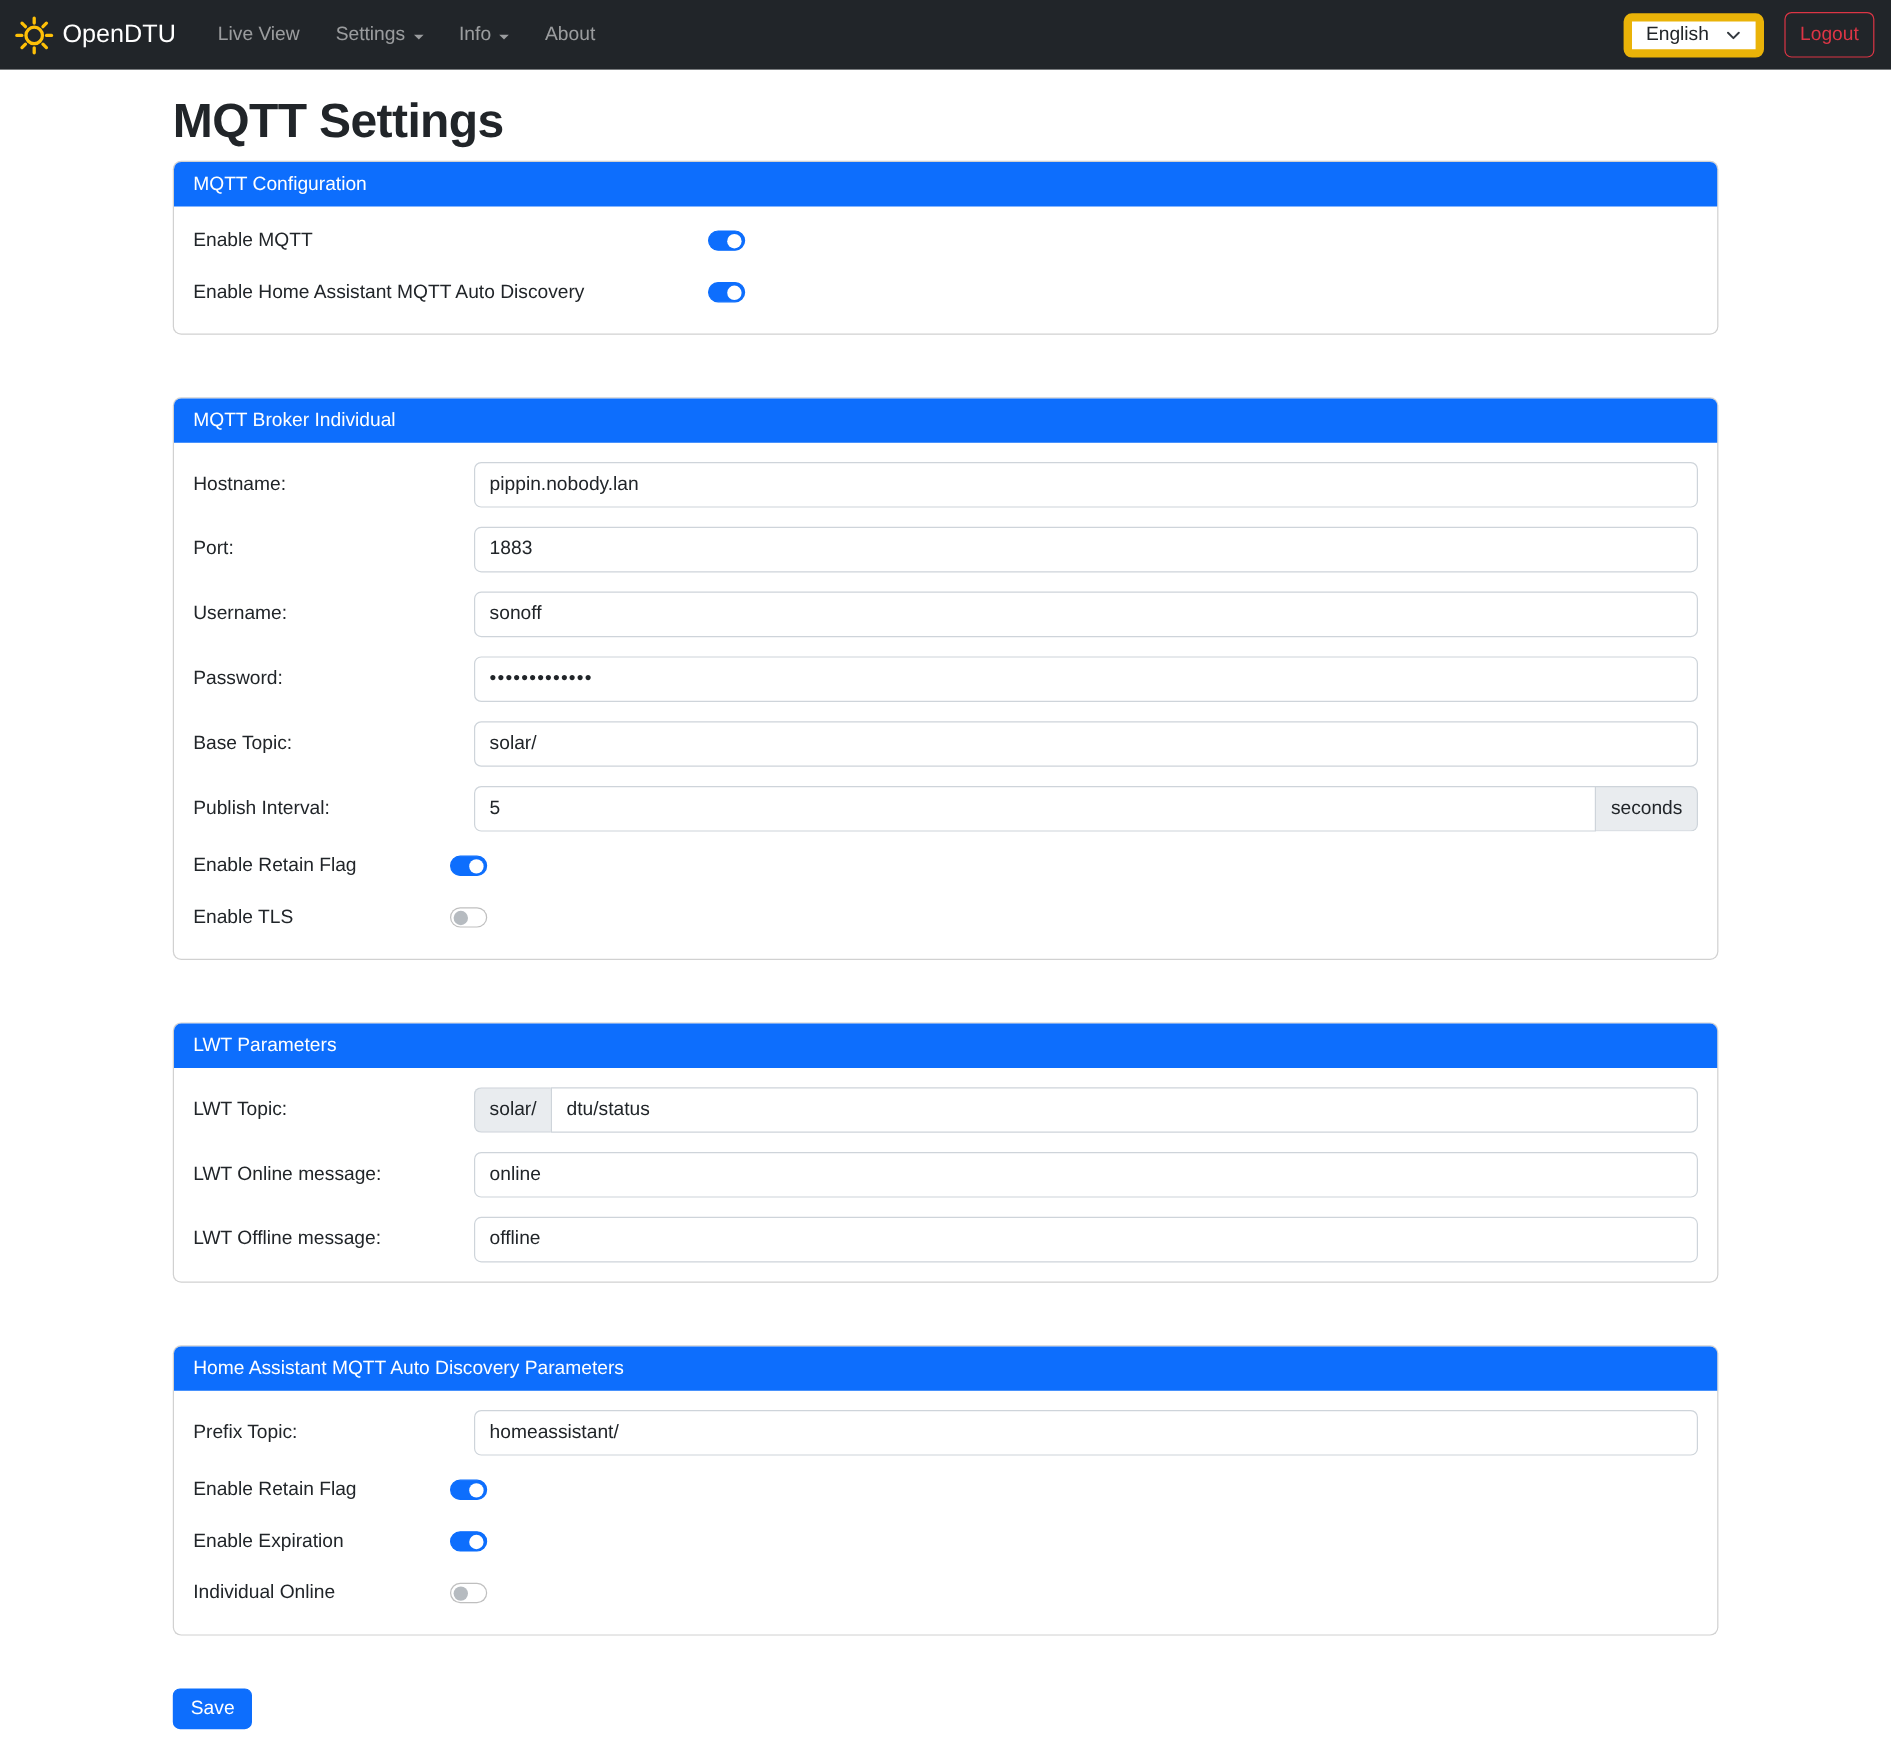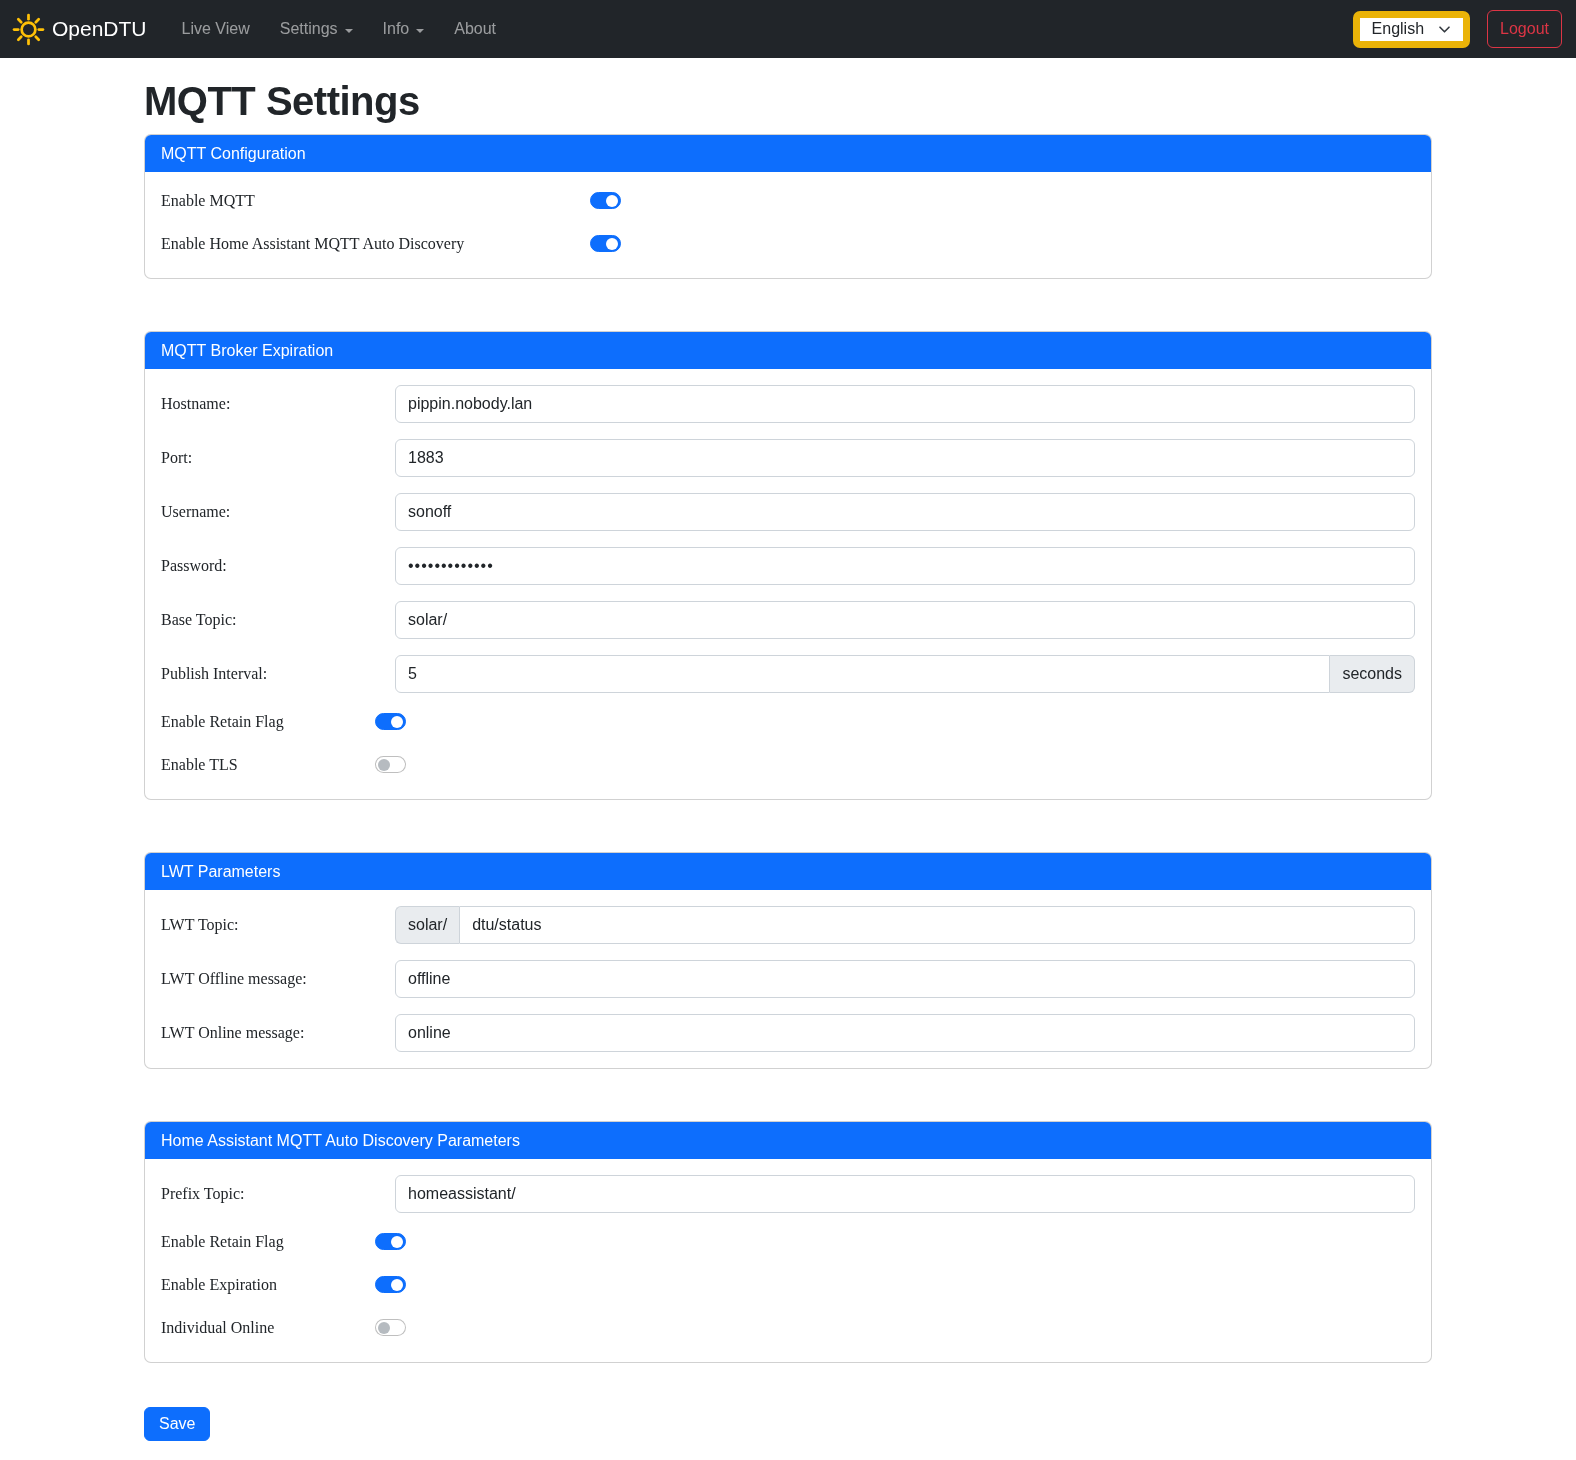--- a/index.html
+++ b/index.html
@@ -69,21 +69,21 @@
     background: var(--primary, #0d6efd);
     color: #fff;
     padding: 8px 16px;
     border-radius: 6px 6px 0 0;
     line-height: 21px;
   }
   .card-body { padding: 16px; }
 
   .form-row { display: flex; align-items: center; margin-bottom: 16px; }
   .form-row:last-child { margin-bottom: 0; }
-  .label-col { width: 214px; flex: none; line-height: 24px; font-family: Liberation Serif, serif; }
+  .label-col { width: 214px; flex: none; line-height: 24px; }
   .label-col.wide { width: 429px; }
   .input-col { flex: 1; display: flex; min-width: 0; margin-left: 20px; }
 
   input.form-control {
     flex: 1; min-width: 0;
     height: 38px;
     border: 1px solid #ced4da;
     border-radius: 6px;
     padding: 6px 12px;
     font-size: 16px;
@@ -200,21 +200,21 @@
       </div>
       <div class="switch-row">
         <label class="label-col wide">Enable Home Assistant MQTT Auto Discovery</label>
         <div class="switch on"></div>
       </div>
     </div>
   </div>
 
   
   <div class="card">
-    <div class="card-header">MQTT Broker Expiration</div>
+    <div class="card-header">MQTT Broker Individual</div>
     <div class="card-body">
       <div class="form-row">
         <label class="label-col">Hostname:</label>
         <div class="input-col">
           <input class="form-control" type="text" value="pippin.nobody.lan" style="">
         </div>
       </div>
       <div class="form-row">
         <label class="label-col">Port:</label>
         <div class="input-col">
@@ -262,29 +262,29 @@
     <div class="card-header">LWT Parameters</div>
     <div class="card-body">
       <div class="form-row">
         <label class="label-col">LWT Topic:</label>
         <div class="input-col">
           <span class="addon prefix">solar/</span>
           <input class="form-control has-prefix" type="text" value="dtu/status" style="">
         </div>
       </div>
       <div class="form-row">
+        <label class="label-col">LWT Online message:</label>
+        <div class="input-col">
+          <input class="form-control" type="text" value="online" style="">
+        </div>
+      </div>
+      <div class="form-row">
         <label class="label-col">LWT Offline message:</label>
         <div class="input-col">
           <input class="form-control" type="text" value="offline" style="">
-        </div>
-      </div>
-      <div class="form-row">
-        <label class="label-col">LWT Online message:</label>
-        <div class="input-col">
-          <input class="form-control" type="text" value="online" style="">
         </div>
       </div>
     </div>
   </div>
 
   
   <div class="card">
     <div class="card-header">Home Assistant MQTT Auto Discovery Parameters</div>
     <div class="card-body">
       <div class="form-row">

